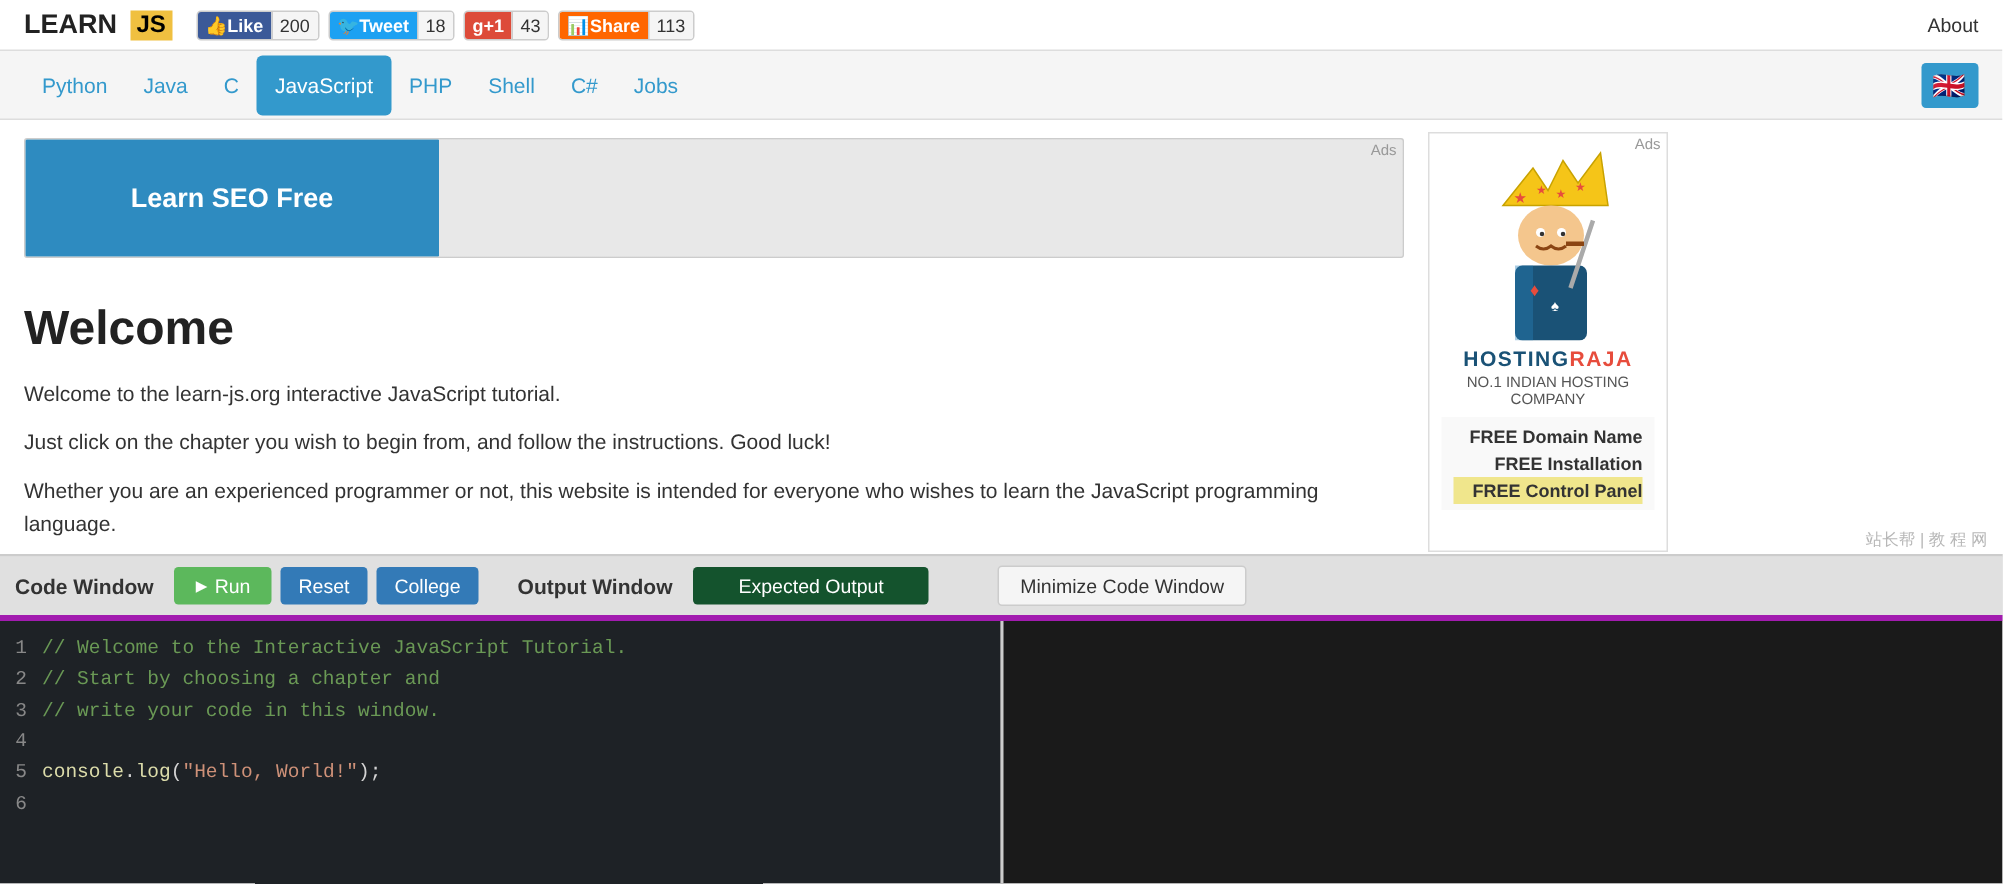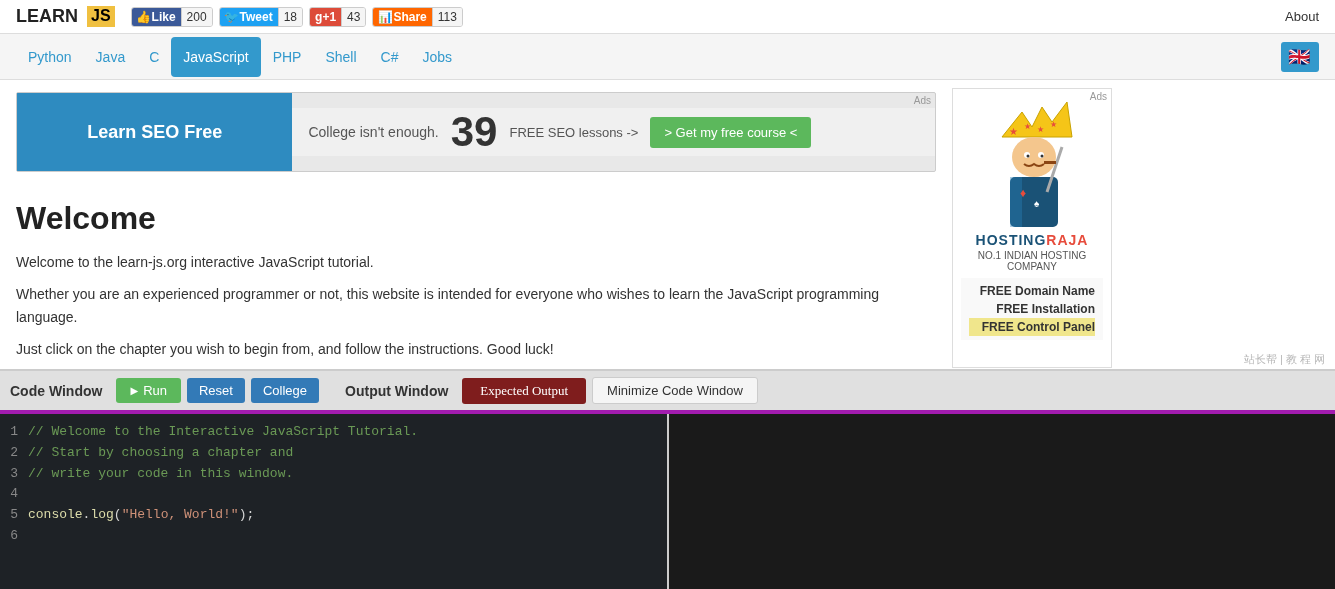--- a/index.html
+++ b/index.html
@@ -13,20 +13,21 @@
       align-items: center;
       padding: 6px 16px;
       height: 34px;
     }
     #logo {
       font-size: 18px;
       font-weight: bold;
       color: #222;
       margin-right: 16px;
       display: flex;
+      align-items: center;
       gap: 2px;
     }
     #logo .logo-js {
       background: #f0c040;
       color: #000;
       padding: 1px 4px;
       font-weight: bold;
       font-size: 16px;
     }
     .social-buttons {
@@ -250,37 +251,37 @@
       font-size: 13px;
     }
     .output-panel-title {
       font-weight: bold;
       font-size: 14px;
       color: #333;
       margin-left: 20px;
       margin-right: 8px;
     }
     .btn-expected {
-      background: #7f1d1d;
+      background: #14532d;
       color: #fff;
       border: none;
-      padding: 5px 18px;
-      border-radius: 3px;
-      cursor: pointer;
-      font-size: 13px;
-      font-family: Liberation Serif, serif;
+      padding: 5px 30px;
+      border-radius: 3px;
+      cursor: pointer;
+      font-size: 13px;
     }
     .btn-minimize {
       background: #f5f5f5;
       color: #333;
       border: 1px solid #ccc;
       padding: 5px 14px;
       border-radius: 3px;
       cursor: pointer;
       font-size: 13px;
+      margin-left: 40px;
     }
 
     #bottom-panels {
       display: flex;
       flex: 1;
       overflow: hidden;
     }
     #code-window {
       flex: 1;
       background: #1e2226;
@@ -415,34 +416,28 @@
   </div>
 </div>
 
 <div id="main">
   <div id="content">
 
     <div id="ad-banner">
       <div class="ad-left">
         <span>Learn SEO Free</span>
       </div>
-      <div class="ad-right">
-        <span class="ad-text">College isn't enough.</span>
-        <span class="ad-num">39</span>
-        <span class="ad-link">FREE SEO lessons -&gt;</span>
-        <button class="ad-cta">&gt; Get my free course &lt;</button>
-      </div>
       <span class="ad-label">Ads</span>
     </div>
 
     <div id="welcome">
       <h1>Welcome</h1>
       <p>Welcome to the learn-js.org interactive JavaScript tutorial.</p>
+      <p>Just click on the chapter you wish to begin from, and follow the instructions. Good luck!</p>
       <p>Whether you are an experienced programmer or not, this website is intended for everyone who wishes to learn the JavaScript programming language.</p>
-      <p>Just click on the chapter you wish to begin from, and follow the instructions. Good luck!</p>
     </div>
   </div>
 
   <div id="sidebar">
     <div id="sidebar-ad">
       <span class="ad-label">Ads</span>
       <div class="hosting-raja">
 
         <div class="king-img">
           <svg width="120" height="130" viewBox="0 0 120 130" xmlns="http://www.w3.org/2000/svg">

